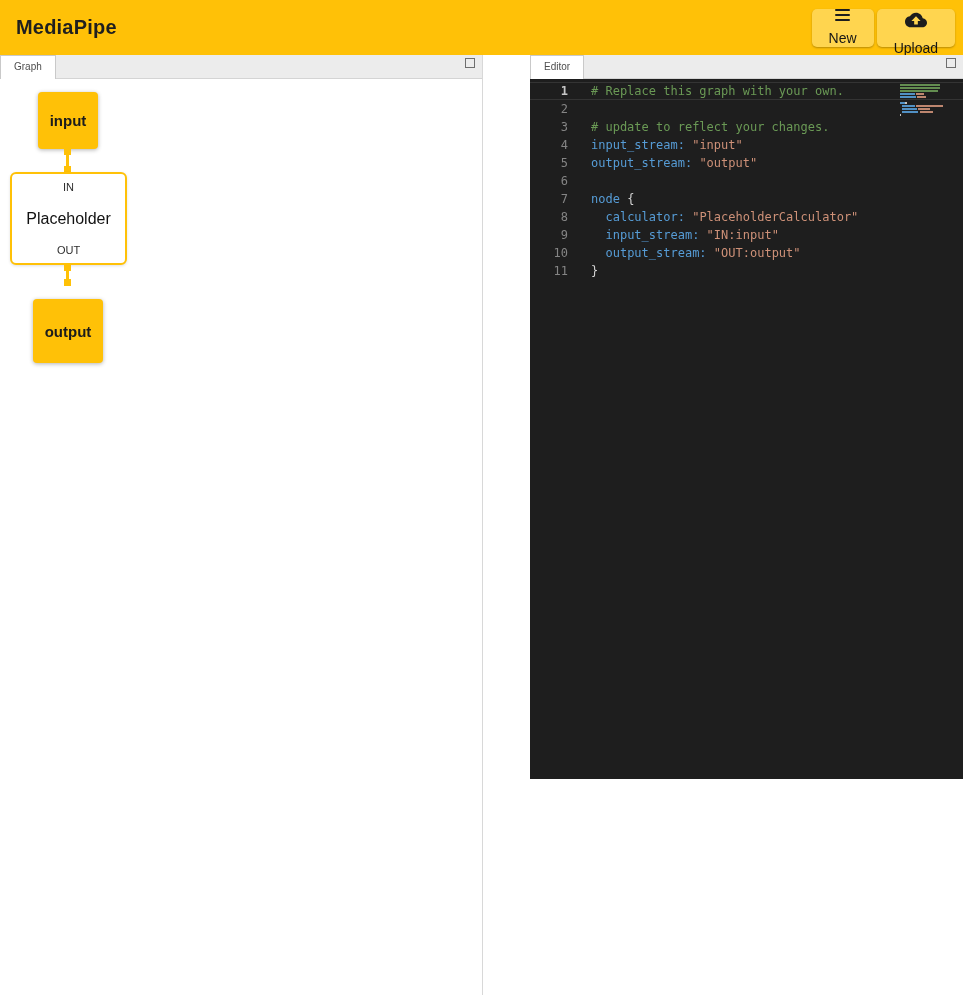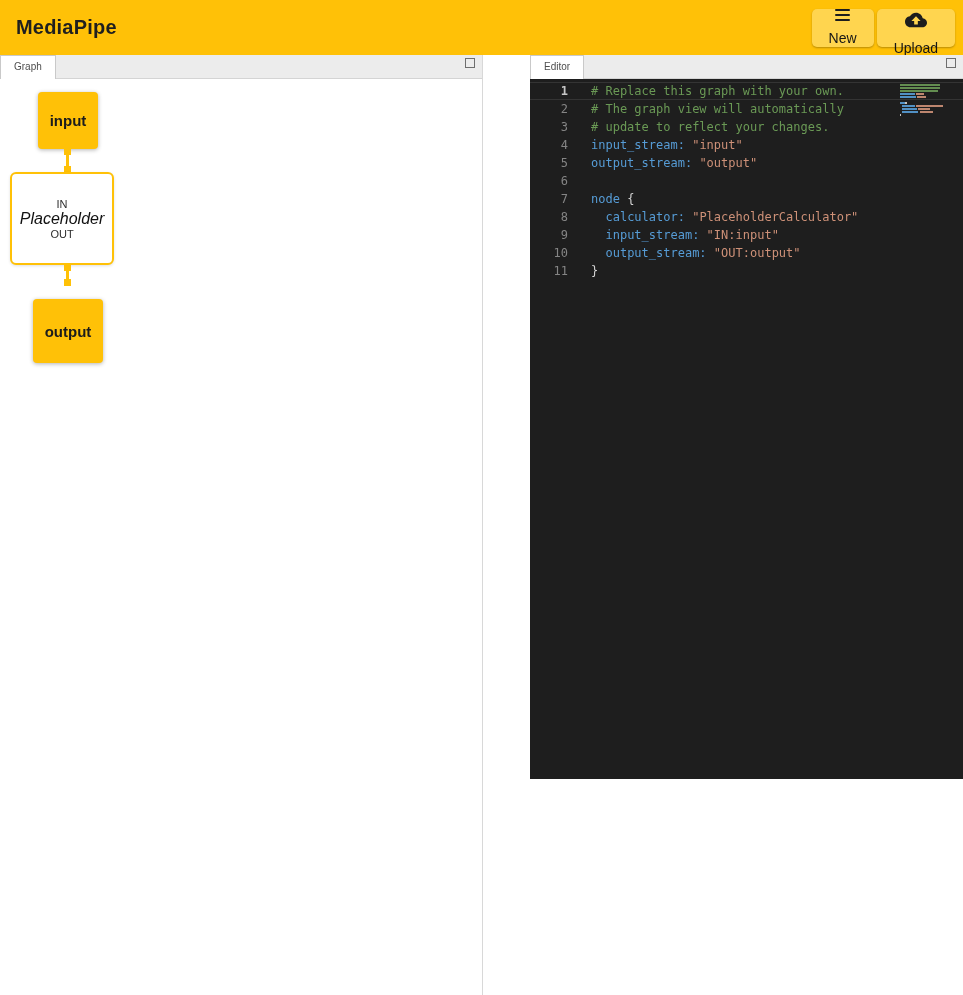--- a/index.html
+++ b/index.html
@@ -34,25 +34,25 @@
   .tab{background:#fff;border:1px solid #c9c9c9;border-bottom:none;margin-bottom:-1px;padding:5px 13px 0;font-size:10px;color:#4e4e4e;cursor:pointer;text-align:center;}
   .popout{margin-left:auto;margin-right:7px;margin-top:3px;width:10px;height:10px;border:1px solid #6e6e6e;background:transparent;flex:none;cursor:pointer;}
 
   
   .graph-canvas{position:relative;flex:1;background:#fff;}
   .gnode{position:absolute;display:flex;align-items:center;justify-content:center;cursor:pointer;}
   .n-input,.n-output{background:var(--accent);border-radius:4px;box-shadow:0 1px 4px rgba(0,0,0,.3);
                      font-size:15px;font-weight:600;color:#1c1c1c;}
   .n-input{left:38px;top:13px;width:60px;height:57px;}
   .n-output{left:33px;top:220px;width:70px;height:64px;}
-  .n-placeholder{left:10px;top:93px;width:104px;height:93px;background:#fff;border:2px solid var(--accent);
+  .n-placeholder{left:10px;top:93px;width:117px;height:93px;background:#fff;border:2px solid var(--accent);
                  border-radius:6px;box-shadow:0 1px 3px rgba(0,0,0,.12);
-                 flex-direction:column;padding:7px 0;}
+                 flex-direction:column;justify-content:space-between;padding:7px 0;}
   .n-placeholder .port{font-size:11px;color:#2e2e2e;}
-  .n-placeholder .ph-label{font-size:16px;color:#111;font-style:italic;}
+  .n-placeholder .ph-label{font-size:16px;color:#111;}
   .edge{position:absolute;left:66px;width:3px;background:var(--accent);}
   .edge::before,.edge::after{content:"";position:absolute;left:-2px;width:7px;height:7px;background:var(--accent);}
   .edge::before{top:-1px}
   .edge::after{bottom:-1px}
   .edge1{top:70px;height:23px;}
   .edge2{top:186px;height:20px;}
 
   
   .editor-body{position:relative;flex:1;background:var(--editor-bg);overflow:hidden;
                font-family:"DejaVu Sans Mono","Liberation Mono",monospace;font-size:12px;padding-top:3px;}
@@ -126,21 +126,21 @@
     <div class="right-col">
 
       <section class="panel editor-panel">
         <div class="tabstrip">
           <div class="tab">Editor</div>
           <span class="popout"></span>
         </div>
         <div class="editor-body">
           <div class="code-lines">
               <div class="code-line active"><span class="line-number">1</span><span class="line-content"><span class="tok-comment"># Replace this graph with your own.</span></span></div>
-              <div class="code-line"><span class="line-number">2</span><span class="line-content"><span class="tok-comment"># The graph view will automatically</span></span></div>
+              <div class="code-line"><span class="line-number">2</span></div>
               <div class="code-line"><span class="line-number">3</span><span class="line-content"><span class="tok-comment"># update to reflect your changes.</span></span></div>
               <div class="code-line"><span class="line-number">4</span><span class="line-content"><span class="tok-key">input_stream:</span><span class="tok-plain"> </span><span class="tok-string">"input"</span></span></div>
               <div class="code-line"><span class="line-number">5</span><span class="line-content"><span class="tok-key">output_stream:</span><span class="tok-plain"> </span><span class="tok-string">"output"</span></span></div>
               <div class="code-line"><span class="line-number">6</span><span class="line-content"></span></div>
               <div class="code-line"><span class="line-number">7</span><span class="line-content"><span class="tok-key">node</span><span class="tok-plain"> {</span></span></div>
               <div class="code-line"><span class="line-number">8</span><span class="line-content"><span class="tok-plain">  </span><span class="tok-key">calculator:</span><span class="tok-plain"> </span><span class="tok-string">"PlaceholderCalculator"</span></span></div>
               <div class="code-line"><span class="line-number">9</span><span class="line-content"><span class="tok-plain">  </span><span class="tok-key">input_stream:</span><span class="tok-plain"> </span><span class="tok-string">"IN:input"</span></span></div>
               <div class="code-line"><span class="line-number">10</span><span class="line-content"><span class="tok-plain">  </span><span class="tok-key">output_stream:</span><span class="tok-plain"> </span><span class="tok-string">"OUT:output"</span></span></div>
               <div class="code-line"><span class="line-number">11</span><span class="line-content"><span class="tok-plain">}</span></span></div>
             </div>

